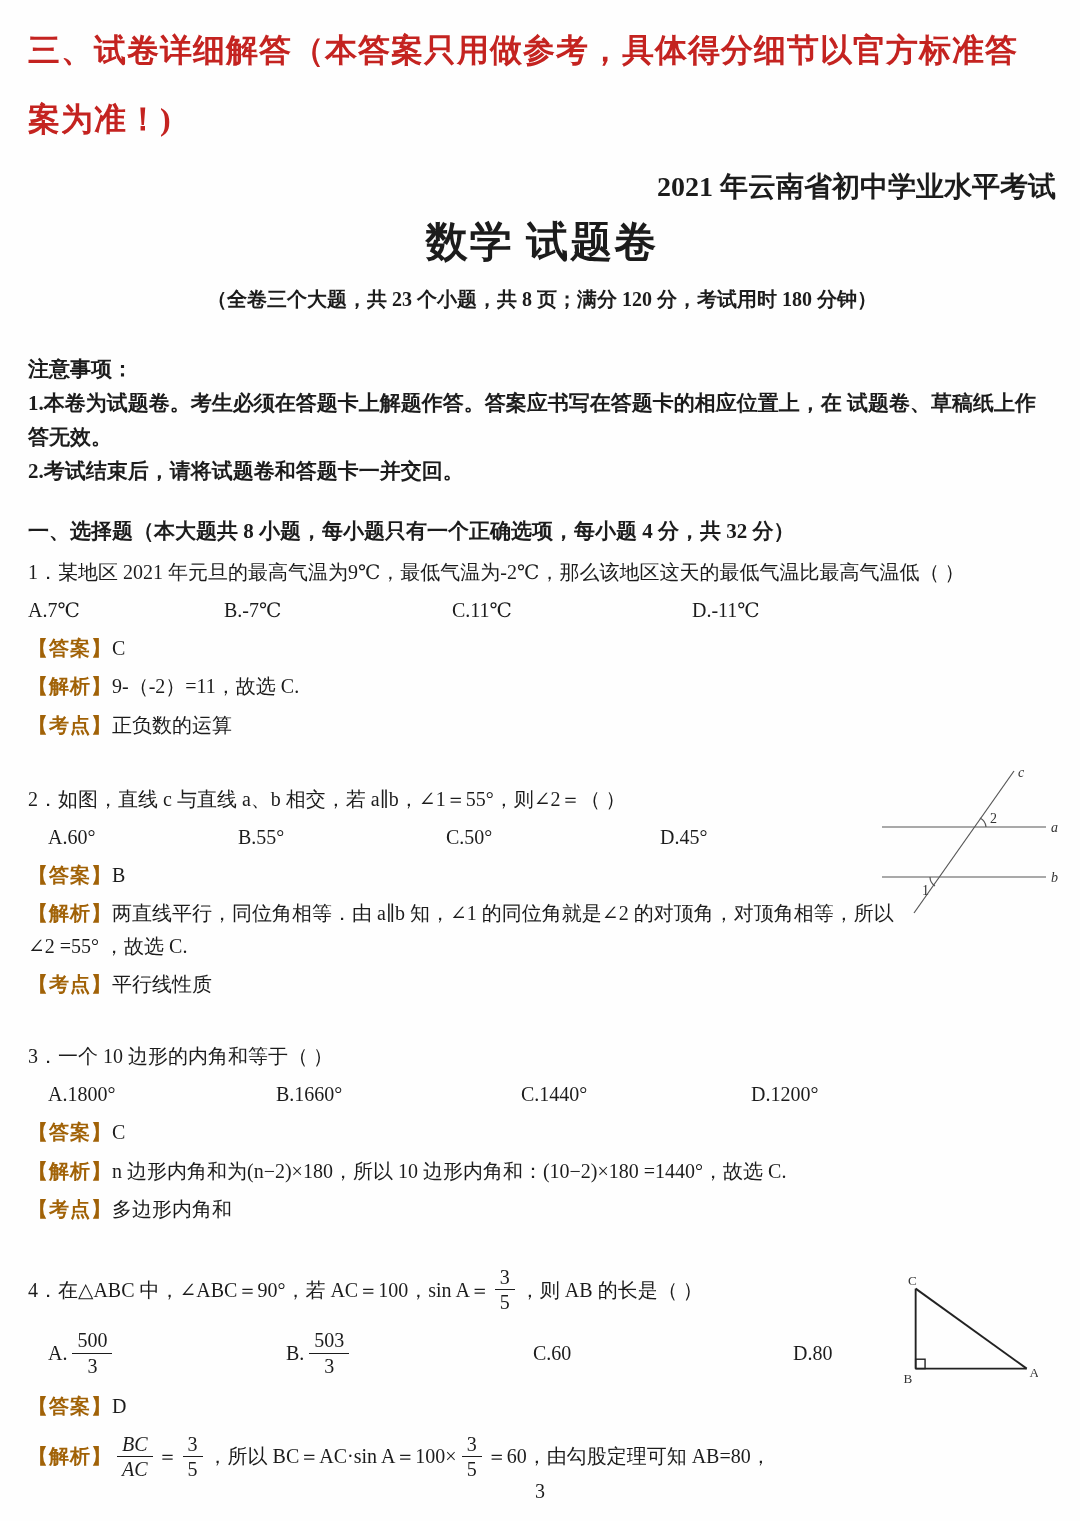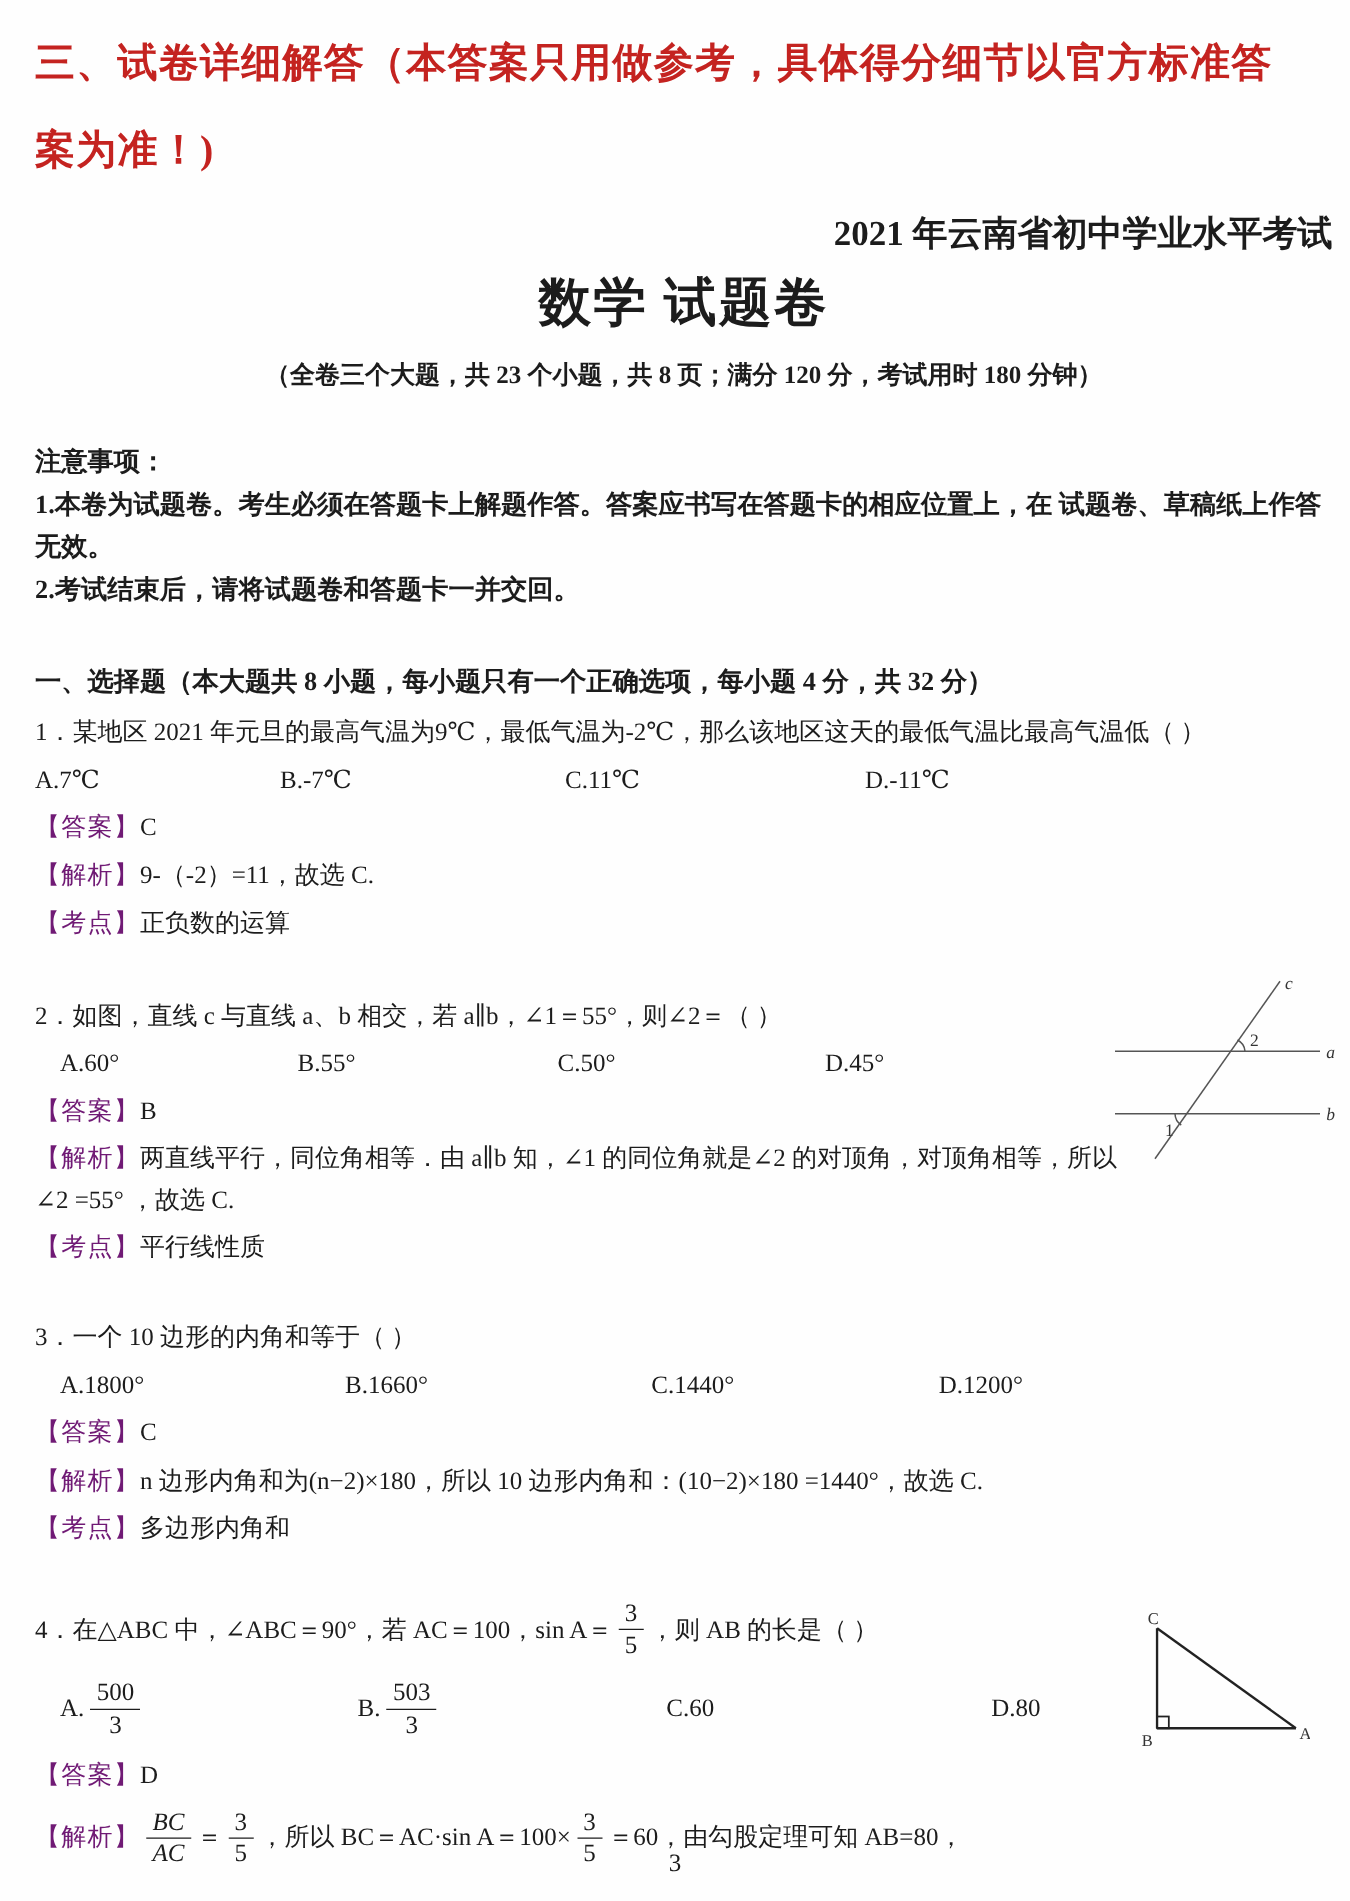--- a/index.html
+++ b/index.html
@@ -3,21 +3,21 @@
 <meta charset="utf-8">
 <style>
   html,body{margin:0;padding:0;background:#ffffff;}
   .page{
     position:relative;
     width:1080px;height:1521px;
     margin:0 auto;
     background:#fefefe;
     overflow:hidden;
     box-sizing:border-box;
-    padding:16px 14px 0 28px;
+    padding:16px 24px 0 28px;
     font-family:"Liberation Serif","DejaVu Serif",serif;
     color:#1c1c1c;
     font-size:20px;
   }
   .red-header{
     color:#c42320;
     font-weight:bold;
     font-size:32px;
     line-height:2.15;
     letter-spacing:1px;
@@ -40,33 +40,33 @@
     font-weight:bold;
     font-size:20px;
     margin-top:16px;
   }
   .notes{margin-top:40px;}
   .notes-heading{font-weight:bold;font-size:21px;line-height:1.6;}
   .note-item{font-weight:bold;font-size:21px;line-height:1.62;}
   .section-heading{
     font-weight:bold;
     font-size:21px;
-    margin-top:42px;
+    margin-top:28px;
     line-height:1.5;
   }
   .question{position:relative;margin-top:30px;}
   .question.first{margin-top:8px;}
   .stem{line-height:1.6;}
   .options{display:grid;margin-top:6px;line-height:1.6;}
   .options.q1{grid-template-columns:196px 228px 240px auto;}
   .options.q2{grid-template-columns:190px 208px 214px auto;padding-left:20px;}
   .options.q3{grid-template-columns:228px 245px 230px auto;padding-left:20px;}
   .options.q4{grid-template-columns:238px 247px 260px auto;padding-left:20px;align-items:center;}
   .ans-row{margin-top:6px;line-height:1.62;}
-  .red-label{color:#701a75;font-weight:normal;letter-spacing:1px;}
+  .red-label{color:#a16207;font-weight:bold;letter-spacing:1px;}
   .frac{
     display:inline-flex;flex-direction:column;align-items:center;
     vertical-align:middle;margin:0 5px;line-height:1.12;font-size:20px;
   }
   .frac .num{border-bottom:1.6px solid #1c1c1c;padding:0 5px 1px 5px;}
   .frac .den{padding-top:1px;}
   .it{font-style:italic;}
   .inline-math{display:inline-flex;align-items:center;flex-wrap:wrap;}
   .diagram-q2{position:absolute;right:-8px;top:-18px;width:190px;height:150px;}
   .diagram-q4{position:absolute;right:18px;top:2px;width:160px;height:125px;}

